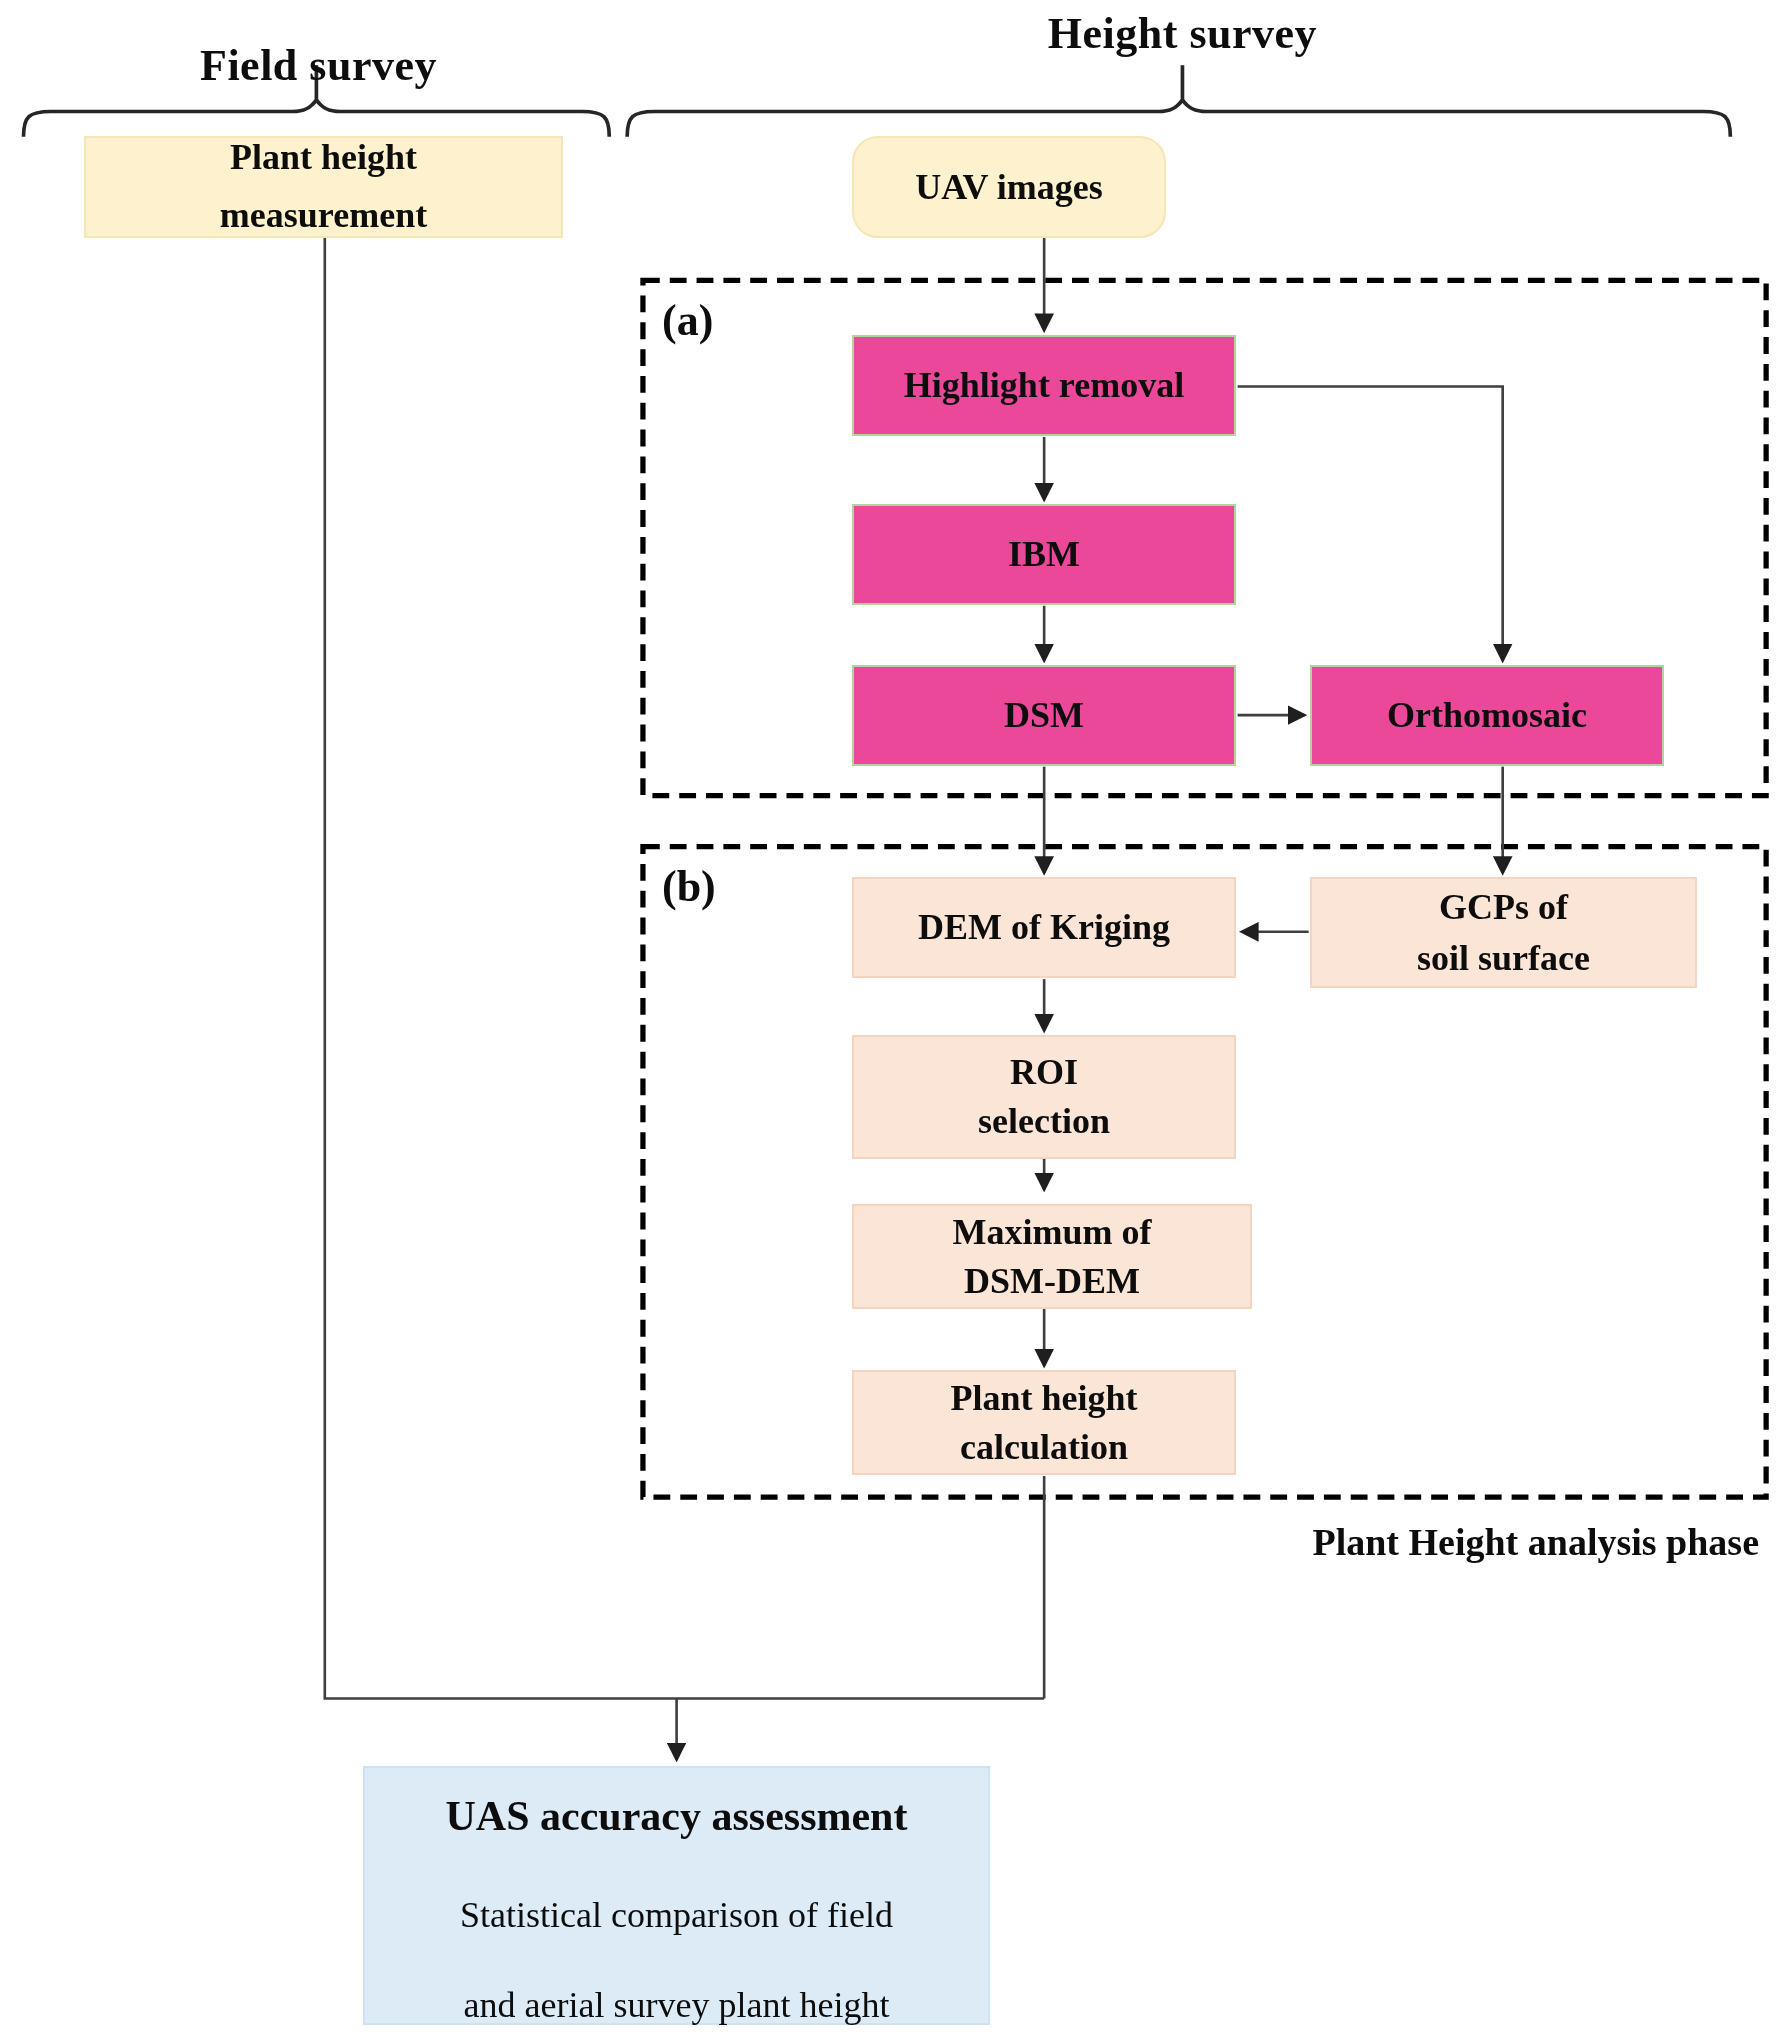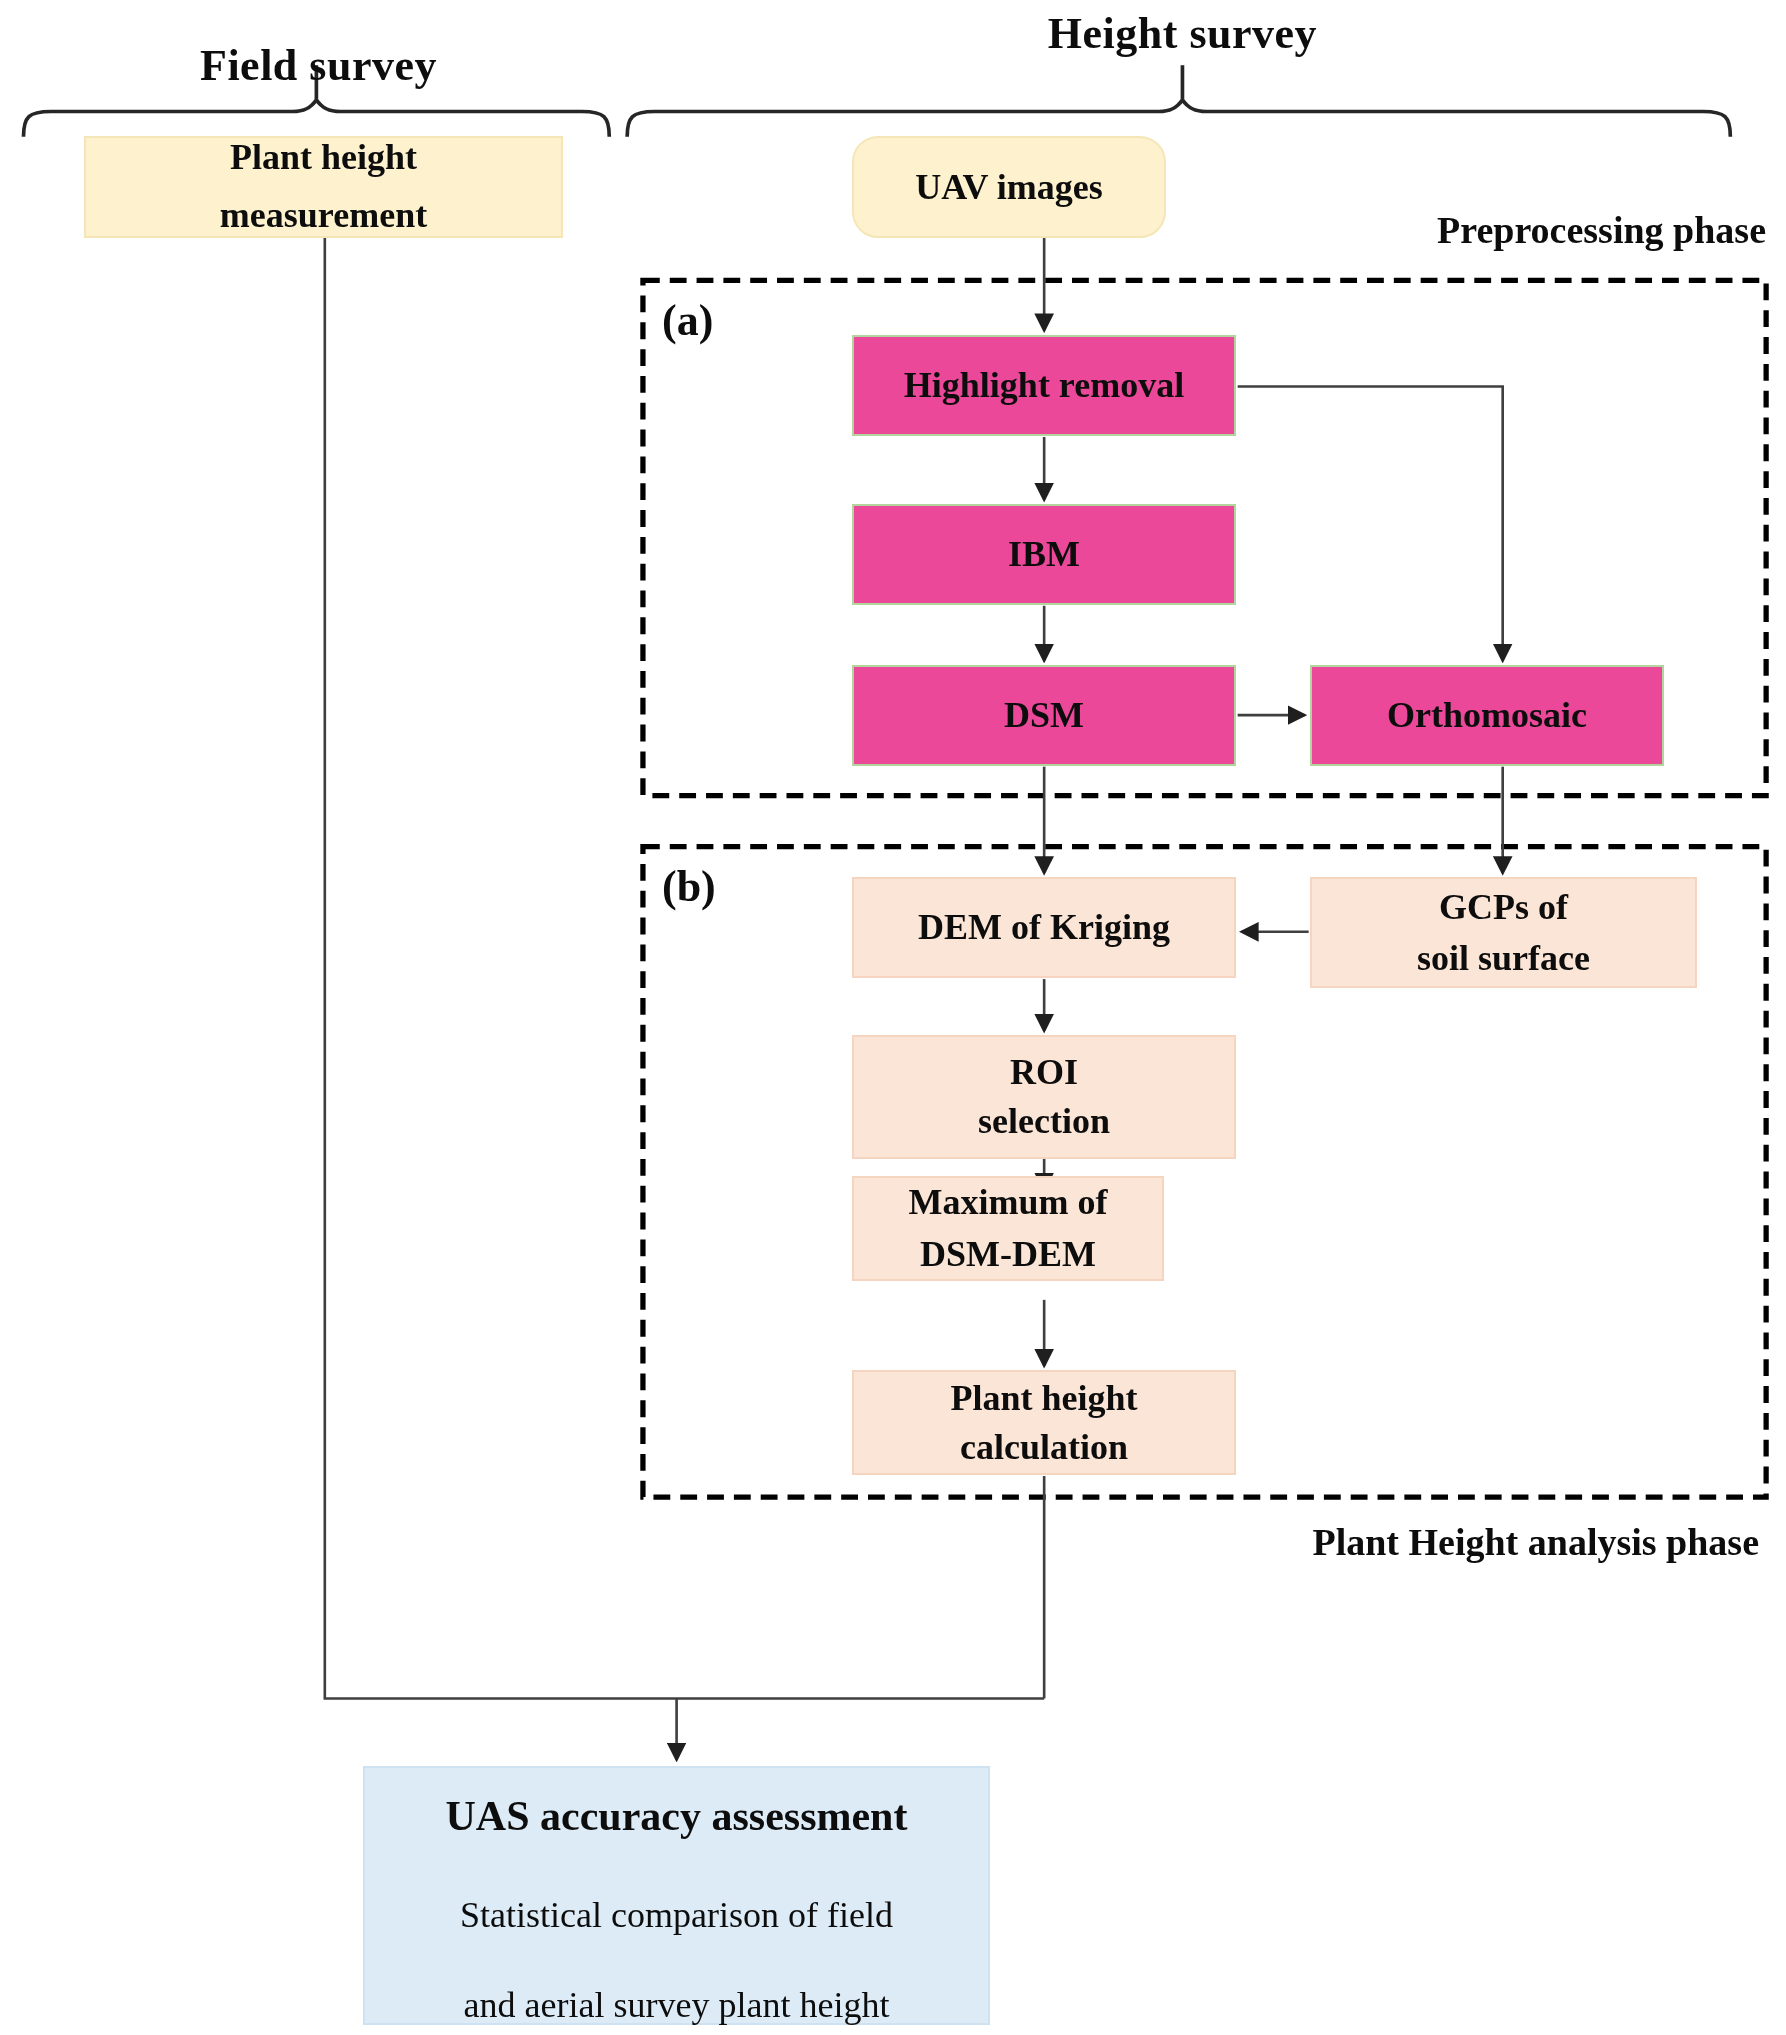--- a/index.html
+++ b/index.html
@@ -122,21 +122,20 @@
       <path d="M 2488 1772 L 2361 1772" marker-end="url(#ah)"></path>
       <path d="M 617 452 L 617 3230 L 1985 3230"></path>
       <path d="M 1985 2807 L 1985 3230"></path>
       <path d="M 1286 3230 L 1286 3346" marker-end="url(#ah)"></path>
     </g>
   </svg>
 
   <div class="title" style="left:82px; top:8.4px; width:473px;margin-top:32px;">Field survey</div>
   <div class="title" style="left:946px; top:8.4px; width:473px;">Height survey</div>
 
-  <div class="phase-label" style="left:1262px; top:208px; width:504px;">Preprocessing phase</div>
   <div class="phase-label" style="left:1157px; top:1520px; width:602px;">Plant Height analysis phase</div>
 
   <div class="section-label" style="left:662px; top:295px;">(a)</div>
   <div class="section-label" style="left:662px; top:861px;">(b)</div>
 
   <div class="node field-box" style="left:84px; top:136px; width:479px; height:102px; line-height:1.6;">
     <span class="line">Plant height</span>
     <span class="line">measurement</span>
   </div>
 
@@ -167,21 +166,21 @@
   <div class="node analysis-box" style="left:1310px; top:877px; width:387px; height:111px; line-height:1.4;">
     <span class="line">GCPs of</span>
     <span class="line">soil surface</span>
   </div>
 
   <div class="node analysis-box" style="left:852px; top:1035px; width:384px; height:124px; line-height:1.35;">
     <span class="line">ROI</span>
     <span class="line">selection</span>
   </div>
 
-  <div class="node analysis-box" style="left:852px; top:1176px; width:312px; height:105px; line-height:1.35;justify-content:space-between;">
+  <div class="node analysis-box" style="left:852px; top:1204px; width:400px; height:105px; line-height:1.35;">
     <span class="line">Maximum of</span>
     <span class="line">DSM-DEM</span>
   </div>
 
   <div class="node analysis-box" style="left:852px; top:1370px; width:384px; height:105px; line-height:1.35;">
     <span class="line">Plant height</span>
     <span class="line">calculation</span>
   </div>
 
   <div class="node result-box" style="left:363px; top:1766px; width:627px; height:259px;gap:36px;">

